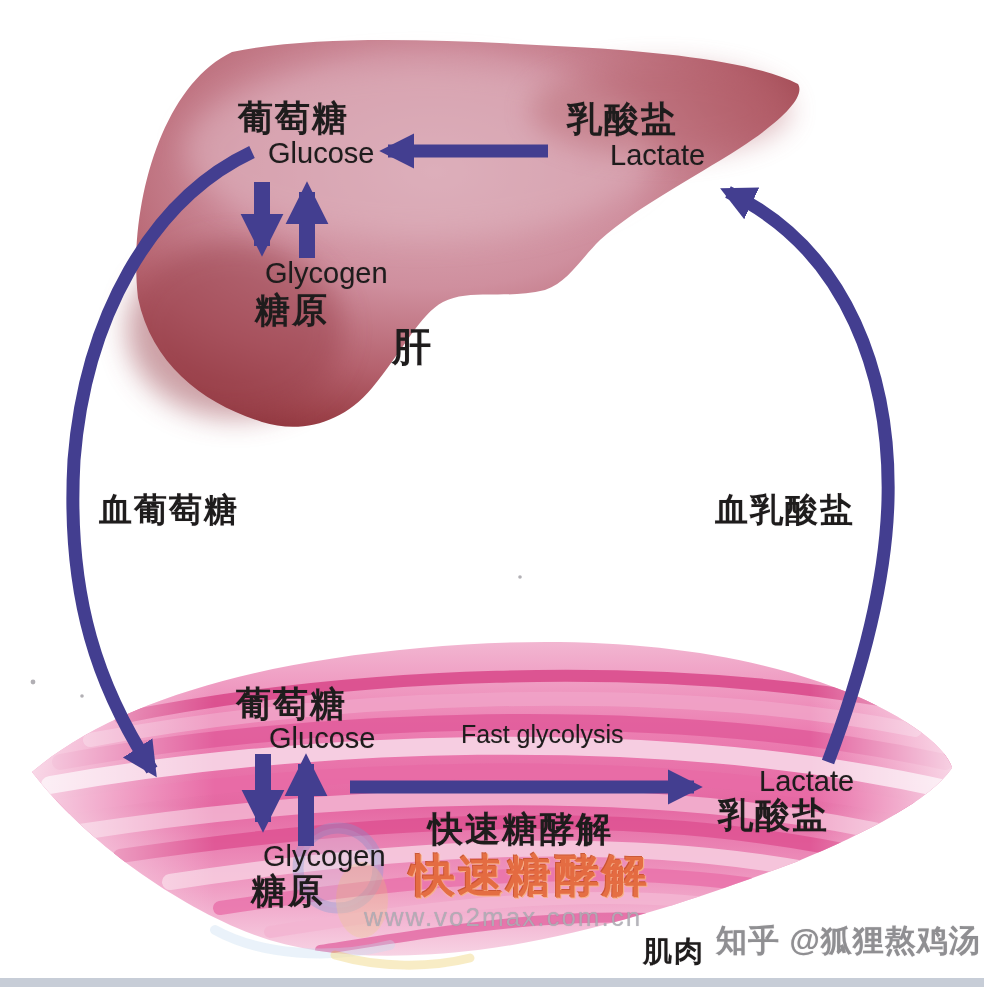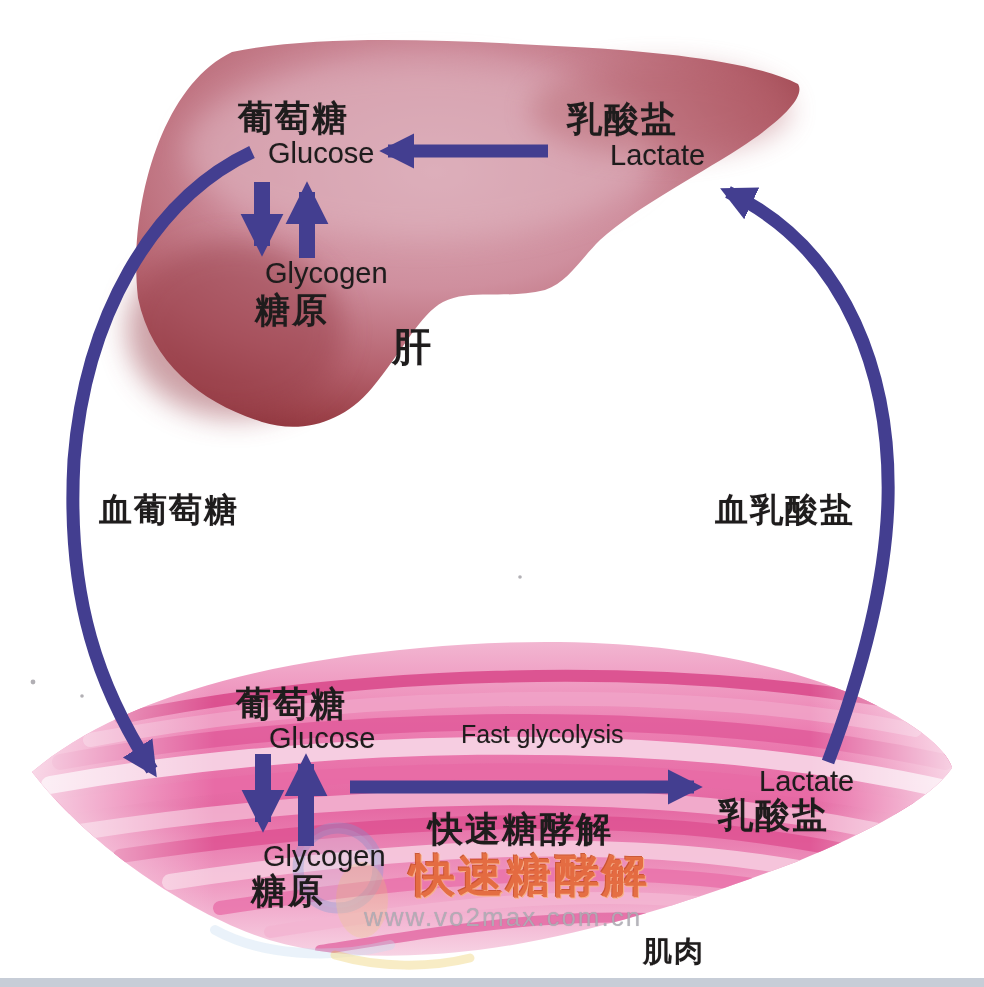--- a/index.html
+++ b/index.html
@@ -169,14 +169,15 @@
   <div class="lbl en" style="left:424px;top:722px;font-size:25px;">Fast glycolysis</div>
   <div class="lbl cn" style="left:428px;top:811px;font-size:35px;text-align:center;">快速糖酵解</div>
   <div class="lbl en" style="left:226px;top:842px;font-size:29px;">Glycogen</div>
   <div class="lbl cn" style="left:251px;top:873px;font-size:35px;">糖原</div>
   <div class="lbl en" style="left:722px;top:767px;font-size:29px;">Lactate</div>
   <div class="lbl cn" style="left:718px;top:797px;font-size:35px;">乳酸盐</div>
   <div class="lbl cn" style="left:643px;top:937px;font-size:29px;">肌肉</div>
 
   <div class="lbl wm-forum" style="left:410px;top:853px;font-size:45px;">快速糖酵解</div>
   <div class="lbl wm-site" style="left:364px;top:904px;font-size:26px;">www.vo2max.com.cn</div>
+  <div class="lbl credit" style="left:716px;top:925px;font-size:31px;">知乎 @狐狸熬鸡汤</div>
 
 </div>
 
 </body></html>

